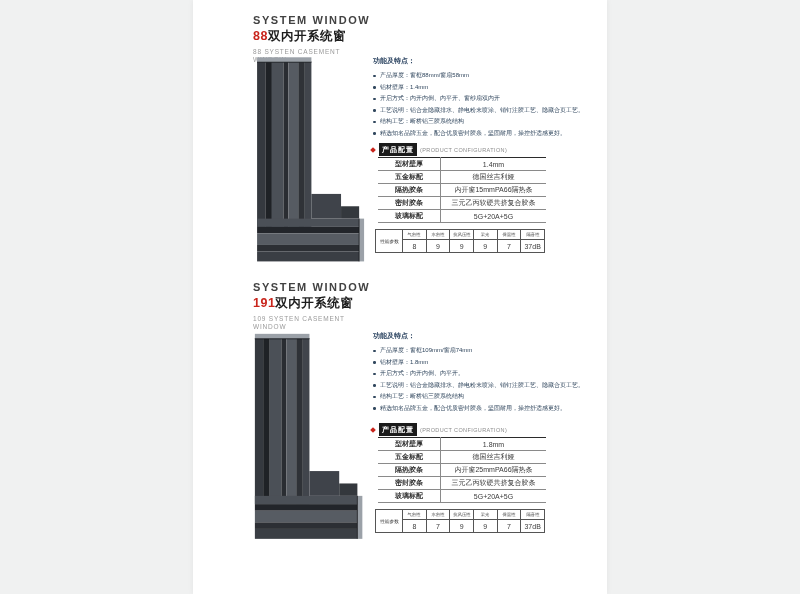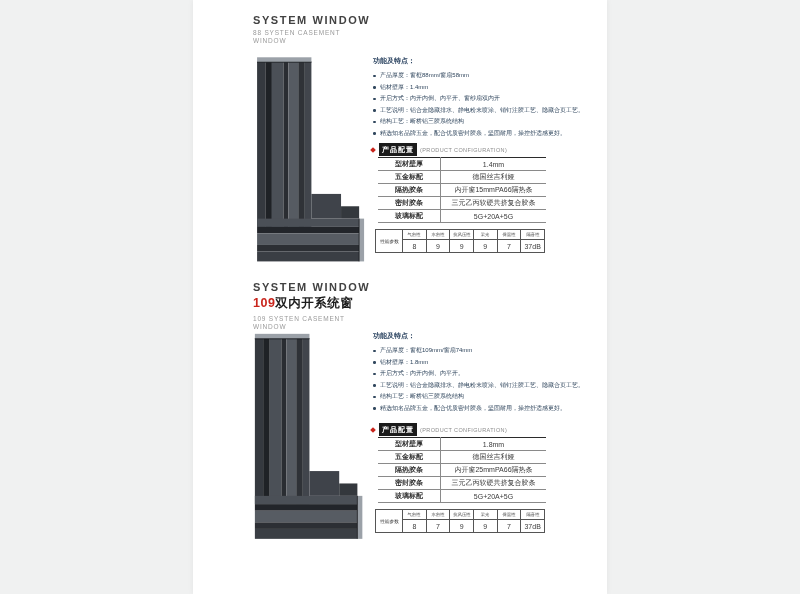--- a/index.html
+++ b/index.html
@@ -74,20 +74,21 @@
   .perf-val{font-size:7px;height:12px;}
   .img-box svg{display:block;width:100%;height:100%;}
 </style>
 </head>
 <body>
 
 <div class="abs paper"></div>
 
 <div class="abs" style="left:253px;top:14px;">
   <div class="sec-title-en">SYSTEM WINDOW</div>
+  <div class="sec-title-zh"><span class="model-red">88</span><span>双内开系统窗</span></div>
   <div class="sec-sub">
     <div>88 SYSTEN CASEMENT</div>
     <div>WINDOW</div>
   </div>
 </div>
 
 <div class="abs img-box" style="left:238px;top:54px;width:132px;height:214px;">
   <svg viewBox="0 0 150 260" preserveAspectRatio="xMidYMid meet">
     <rect x="18" y="9" width="10" height="201" fill="#35393f"></rect>
     <rect x="28" y="9" width="8" height="201" fill="#1f2226"></rect>
@@ -170,21 +171,21 @@
     <td class="perf-val">9</td>
     <td class="perf-val">9</td>
     <td class="perf-val">7</td>
     <td class="perf-val">37dB</td>
   </tr>
 </tbody>
   </table>
 
 <div class="abs" style="left:253px;top:281px;">
   <div class="sec-title-en">SYSTEM WINDOW</div>
-  <div class="sec-title-zh"><span class="model-red">109</span><span>双内开系统窗</span></div>
+  <div class="sec-title-zh"><span class="model-red">191</span><span>双内开系统窗</span></div>
   <div class="sec-sub">
     <div>109 SYSTEN CASEMENT</div>
     <div>WINDOW</div>
   </div>
 </div>
 
 <div class="abs img-box" style="left:240px;top:327px;width:124px;height:222px;">
   <svg viewBox="0 0 150 260" preserveAspectRatio="xMidYMid meet">
     <rect x="18" y="9" width="10" height="201" fill="#35393f"></rect>
     <rect x="28" y="9" width="8" height="201" fill="#1f2226"></rect>

